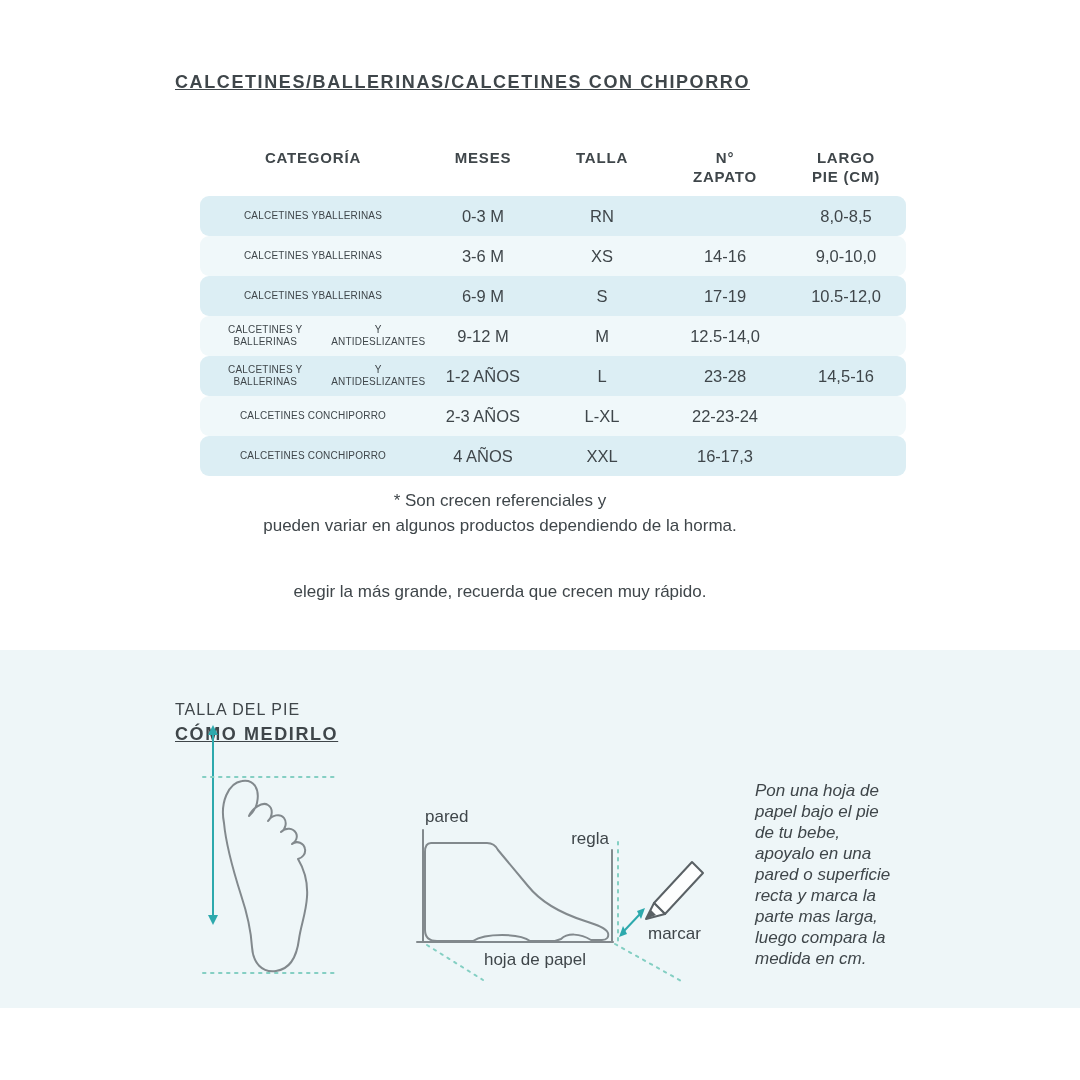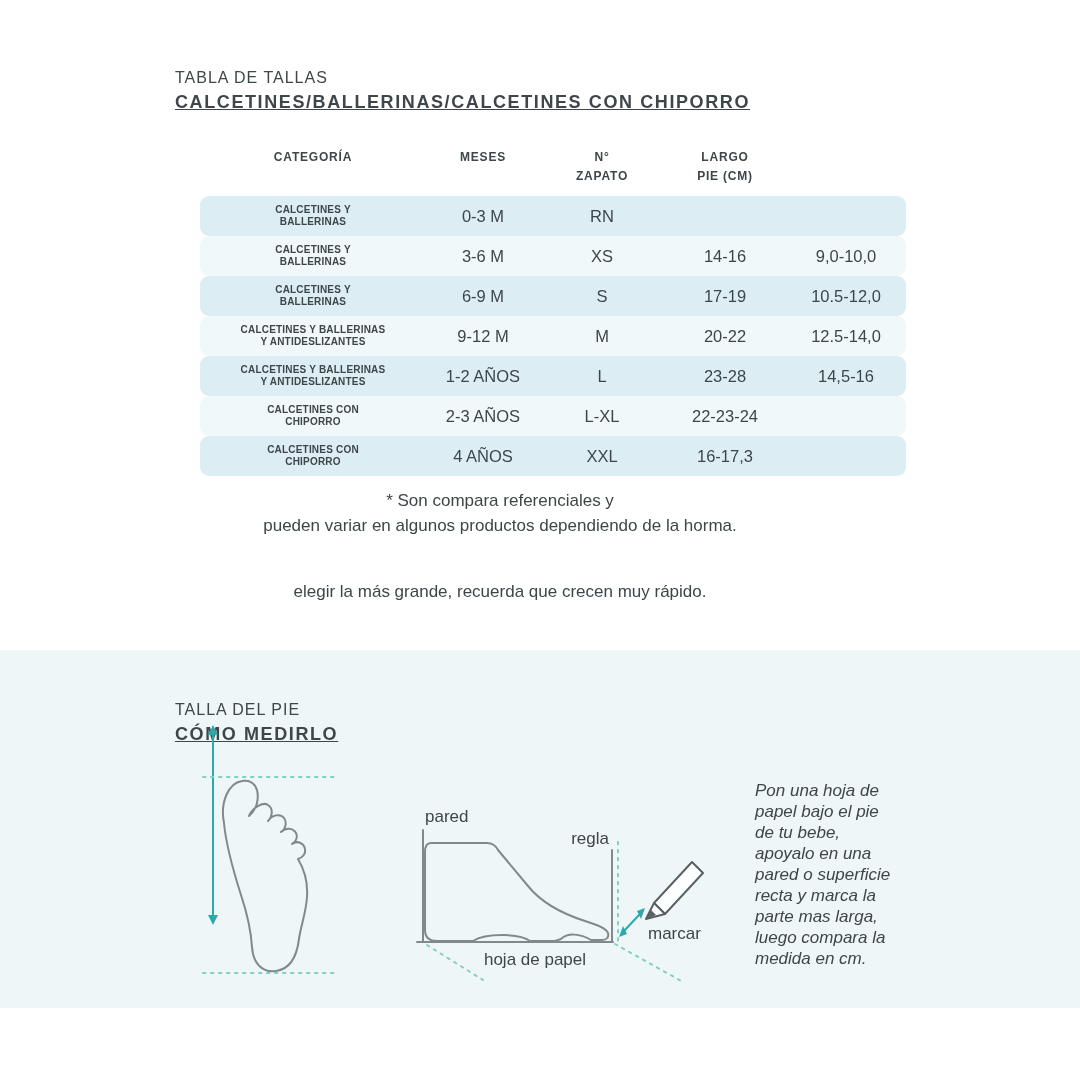--- a/index.html
+++ b/index.html
@@ -20,26 +20,26 @@
   .bottom-band{position:absolute;left:0;top:650px;width:1080px;height:358px;background:var(--section-bg);}
   
   .page-header{position:absolute;left:175px;top:68px;}
   .t-sub{font-size:16px;letter-spacing:1px;line-height:20px;}
   .t-main{font-size:18px;font-weight:700;letter-spacing:1.6px;line-height:22px;margin-top:3px;text-decoration:underline;}
   
   .size-table{position:absolute;left:200px;top:140px;width:706px;}
   .thead,.trow{display:grid;grid-template-columns:226px 114px 124px 122px 120px;}
   .thead{height:56px;}
   .th{display:flex;flex-direction:column;align-items:center;padding-top:8px;
-      font-weight:700;font-size:12px;letter-spacing:.8px;line-height:19px;text-align:right;}
+      font-weight:700;font-size:15px;letter-spacing:.8px;line-height:19px;text-align:right;}
   .trow{height:40px;border-radius:9px;}
   .trow.odd{background:var(--row-blue);}
   .trow.even{background:var(--row-light);}
   .td{display:flex;align-items:center;justify-content:center;font-size:16.5px;}
-  .td.cat{flex-direction:column;font-size:10px;font-weight:700;letter-spacing:.2px;line-height:12.5px;text-align:center;}
+  .td.cat{flex-direction:row;font-size:10px;font-weight:400;letter-spacing:.2px;line-height:12.5px;text-align:center;}
   
   .notes{position:absolute;left:210px;top:488px;width:580px;text-align:center;font-size:17px;line-height:25px;}
   .note{margin:0 0 16px 0;}
   
   .measure-title{position:absolute;left:175px;top:670px;margin-top:30px;}
   .diagram-left{position:absolute;left:195px;top:718px;width:150px;height:280px;}
   .diagram-mid{position:absolute;left:395px;top:800px;width:330px;height:190px;}
   .instructions{position:absolute;left:755px;top:780px;width:200px;font-size:17px;line-height:21px;font-style:italic;}
   svg{font-family:inherit;display:block;}
   svg text{font-size:17px;fill:var(--text-dark);}
@@ -51,52 +51,56 @@
   .pencil-tip{fill:var(--pencil-gray);stroke:none;}
 </style>
 </head>
 <body>
 
 <div class="canvas">
 
   <div class="bottom-band"></div>
 
   <header class="page-header">
-    <div class="t-sub">TABLA DE TALLAS</div>
     <div class="t-main">CALCETINES/BALLERINAS/CALCETINES CON CHIPORRO</div>
   </header>
 
   <div class="size-table">
     <div class="thead">
       <div class="th">
         <span>CATEGORÍA</span>
           <span></span>
       </div>
       <div class="th">
         <span>MESES</span>
+          <span></span>
+      </div>
+      <div class="th">
+        <span>TALLA</span>
           <span></span>
       </div>
       <div class="th">
         <span>N°</span>
           <span>ZAPATO</span>
       </div>
       <div class="th">
         <span>LARGO</span>
           <span>PIE (CM)</span>
       </div>
     </div>
 
     <div class="trow odd">
       <div class="td cat">
           <span>CALCETINES Y</span>
           <span>BALLERINAS</span>
         </div>
       <div class="td">0-3 M</div>
       <div class="td">RN</div>
       <div class="td"></div>
+      <div class="td">8,0-8,5</div>
     </div>
     <div class="trow even">
       <div class="td cat">
           <span>CALCETINES Y</span>
           <span>BALLERINAS</span>
         </div>
       <div class="td">3-6 M</div>
       <div class="td">XS</div>
       <div class="td">14-16</div>
       <div class="td">9,0-10,0</div>
@@ -111,21 +115,20 @@
       <div class="td">17-19</div>
       <div class="td">10.5-12,0</div>
     </div>
     <div class="trow even">
       <div class="td cat">
           <span>CALCETINES Y BALLERINAS</span>
           <span>Y ANTIDESLIZANTES</span>
         </div>
       <div class="td">9-12 M</div>
       <div class="td">M</div>
-      <div class="td">20-22</div>
       <div class="td">12.5-14,0</div>
     </div>
     <div class="trow odd">
       <div class="td cat">
           <span>CALCETINES Y BALLERINAS</span>
           <span>Y ANTIDESLIZANTES</span>
         </div>
       <div class="td">1-2 AÑOS</div>
       <div class="td">L</div>
       <div class="td">23-28</div>
@@ -146,21 +149,21 @@
           <span>CHIPORRO</span>
         </div>
       <div class="td">4 AÑOS</div>
       <div class="td">XXL</div>
       <div class="td">16-17,3</div>
     </div>
   </div>
 
   <div class="notes">
     <p class="note">
-      <span>* Son compara referenciales y</span><br>
+      <span>* Son crecen referenciales y</span><br>
       <span>pueden variar en algunos productos dependiendo de la horma.</span>
     </p>
     <p class="note">
       <br>
       <span>elegir la más grande, recuerda que crecen muy rápido.</span>
     </p>
   </div>
 
   <div class="measure-title">
     <div class="t-sub">TALLA DEL PIE</div>

